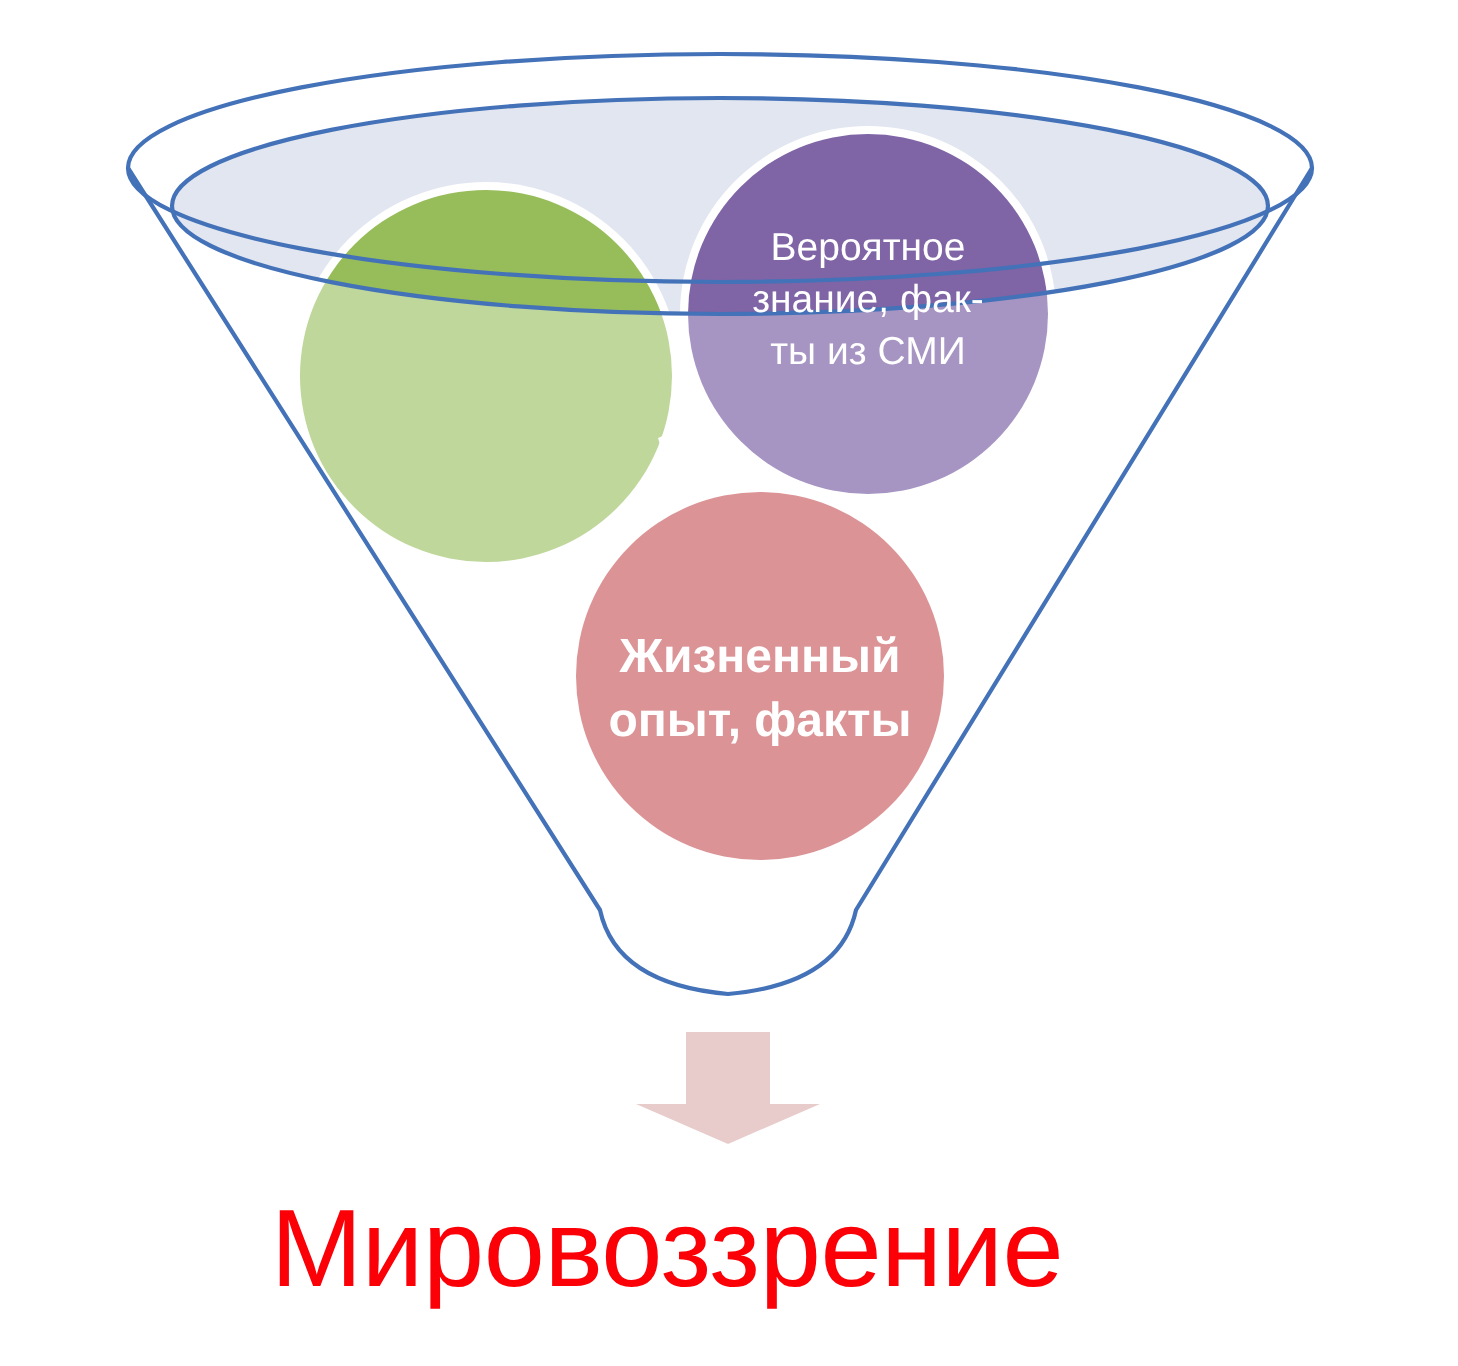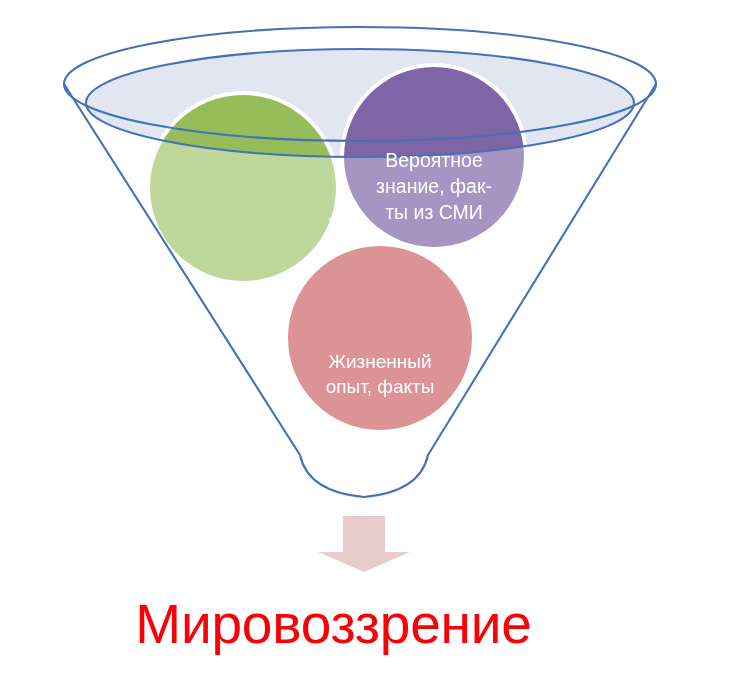--- a/index.html
+++ b/index.html
@@ -26,39 +26,39 @@
     height: 683px;
   }
   .bubble-label {
     position: absolute;
     color: #ffffff;
     text-align: center;
     line-height: 1.33;
     white-space: pre-line;
     pointer-events: none;
     z-index: 6;
-    margin-top: 36px;
   }
   #label-scientific {
     left: 148px;
     top: 172px;
     width: 190px;
     font-size: 19.5px;
   }
   #label-probable {
     left: 352px;
     top: 112px;
     width: 164px;
     font-size: 19.5px;
   }
   #label-experience {
     left: 297px;
     top: 313px;
     width: 166px;
-    font-size: 19px;
+    font-size: 24px;
+    font-weight: bold;
   }
   #outcome-title {
     position: absolute;
     left: 0;
     top: 592px;
     width: 667px;
     text-align: center;
     color: #fb0007;
     font-size: 55px;
     font-weight: 400;

